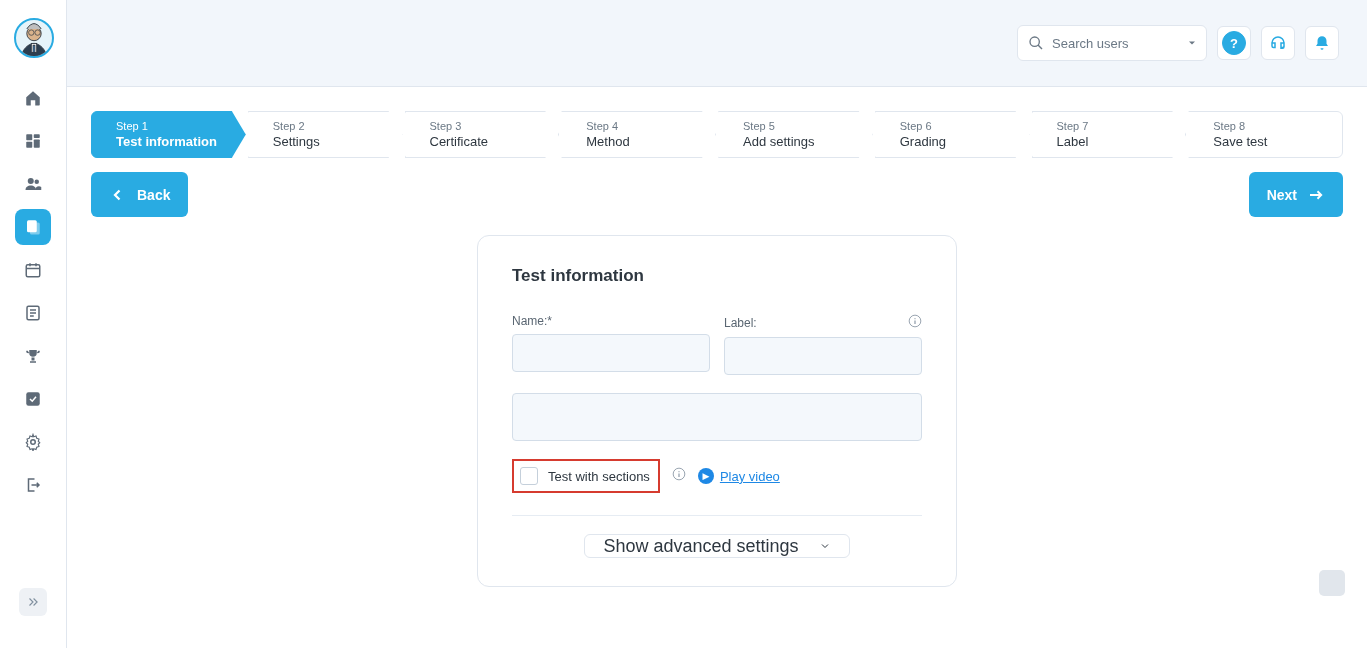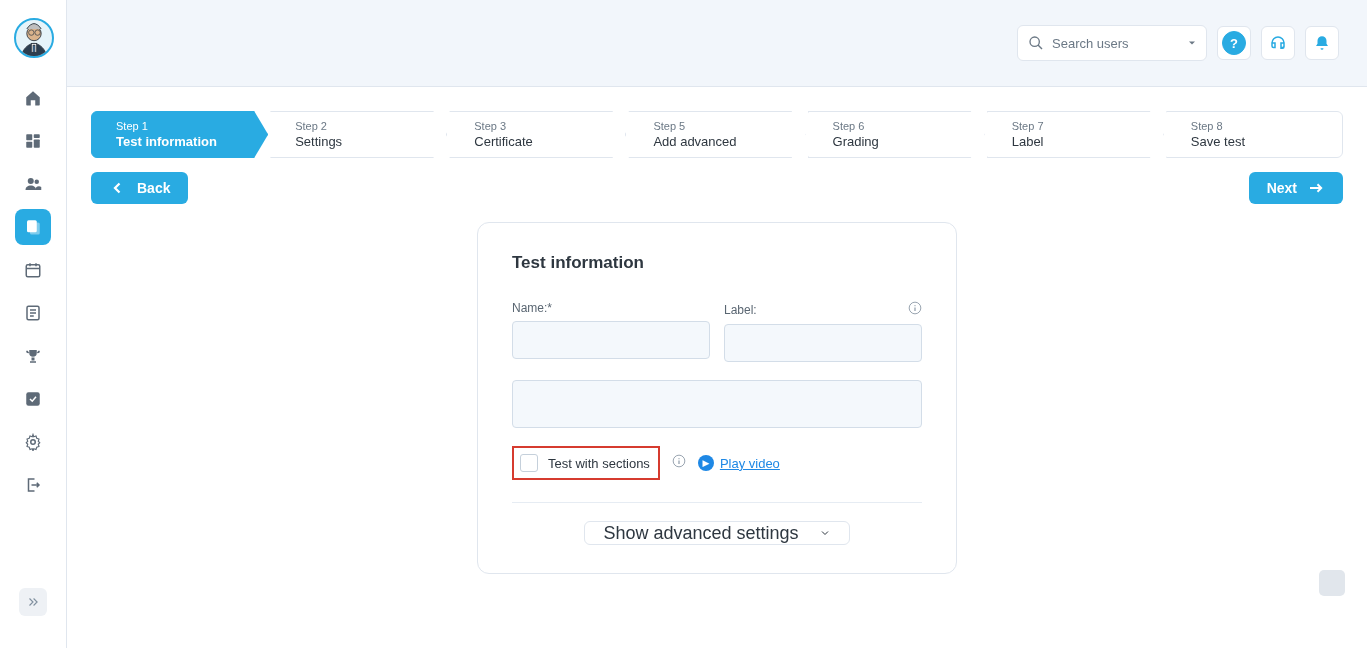--- a/index.html
+++ b/index.html
@@ -46,21 +46,21 @@
   .step:first-child{clip-path:polygon(0 0, calc(100% - 14px) 0, 100% 50%, calc(100% - 14px) 100%, 0 100%);border-radius:6px 0 0 6px;padding-left:24px;}
   .step:last-child{clip-path:polygon(0 0, 100% 0, 100% 100%, 0 100%, 14px 50%);border-radius:0 6px 6px 0;}
   .step .s-num{font-size:11px;color:#6b7885;margin-bottom:2px;}
   .step .s-title{font-size:13px;color:#2e3740;font-weight:500;}
   .step.active{background:var(--blue);border-color:var(--blue);}
   .step.active .s-num,.step.active .s-title{color:#fff;}
   .step.active .s-title{font-weight:bold;}
 
   
   .navbtn-row{display:flex;justify-content:space-between;margin-bottom:18px;}
-  .btn{height:32px;padding:0 18px;border-radius:6px;background:var(--blue);color:#fff;font-size:14px;font-weight:bold;border:none;display:inline-flex;align-items:center;gap:10px;cursor:pointer;}
+  .btn{height:45px;padding:0 18px;border-radius:6px;background:var(--blue);color:#fff;font-size:14px;font-weight:bold;border:none;display:inline-flex;align-items:center;gap:10px;cursor:pointer;}
   .btn svg{width:18px;height:18px;}
 
   
   .card{width:480px;margin:0 auto;border:1px solid var(--border);border-radius:12px;padding:30px 34px 28px;background:#fff;}
   .card h2{margin:0 0 28px;font-size:17px;font-weight:bold;}
   .fields{display:flex;gap:14px;}
   .field{flex:1;display:flex;flex-direction:column;}
   .field label{font-size:12px;color:#5a6672;margin-bottom:6px;display:flex;align-items:center;gap:4px;}
   .field .info{margin-left:auto;color:#8a97a5;}
   .input{height:38px;border:1px solid #d3dde8;border-radius:4px;background:var(--input-bg);padding:0 8px;font-size:13px;}
@@ -214,22 +214,26 @@
         </div>
         <div class="step">
           <span class="s-num">Step 2</span>
           <span class="s-title">Settings</span>
         </div>
         <div class="step">
           <span class="s-num">Step 3</span>
           <span class="s-title">Certificate</span>
         </div>
         <div class="step">
+          <span class="s-num">Step 4</span>
+          <span class="s-title">Method</span>
+        </div>
+        <div class="step">
           <span class="s-num">Step 5</span>
-          <span class="s-title">Add advanced</span>
+          <span class="s-title">Add settings</span>
         </div>
         <div class="step">
           <span class="s-num">Step 6</span>
           <span class="s-title">Grading</span>
         </div>
         <div class="step">
           <span class="s-num">Step 7</span>
           <span class="s-title">Label</span>
         </div>
         <div class="step">

